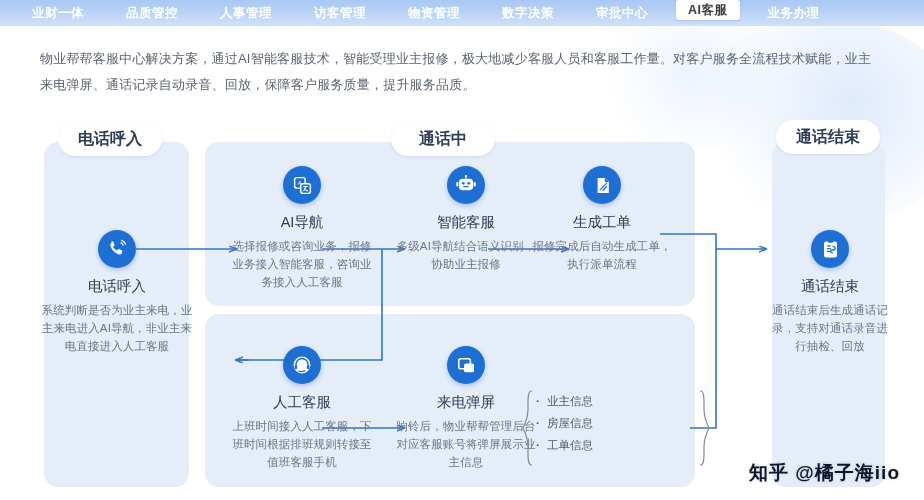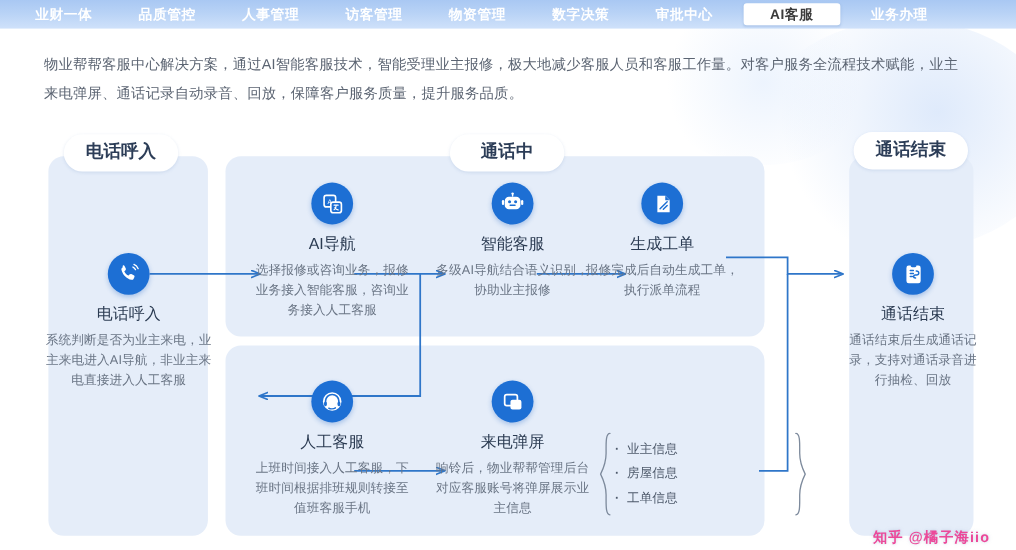--- a/index.html
+++ b/index.html
@@ -32,21 +32,21 @@
     width: 200px; height: 150px;
     background: radial-gradient(circle at 50% 50%, rgba(195,218,250,0.30), rgba(255,255,255,0) 70%);
   }
 
   
   .navbar {
     position: relative;
     height: 26px;
     background: linear-gradient(180deg, #a9c8f3 0%, #b9d3f6 48%, #cfe1fa 100%);
     display: flex;
-    align-items: center;
+    align-items: flex-start;
     padding-left: 18px;
     box-sizing: border-box;
     z-index: 5;
   }
   .nav-item {
     color: #ffffff;
     font-size: 12.5px;
     font-weight: bold;
     letter-spacing: 0.5px;
     padding: 0 14px;
@@ -55,21 +55,21 @@
     cursor: pointer;
     margin-right: 14px;
   }
   .nav-item:last-child { margin-right: 0; }
   .nav-item.active {
     background: #ffffff;
     color: #3b3b3b;
     border-radius: 3px;
     height: 20px;
     line-height: 20px;
-    padding: 0 24px;
+    padding: 0 12px;
     box-shadow: 0 1px 2px rgba(90,130,190,0.25);
   }
 
   
   .intro {
     position: relative;
     margin: 20px 40px 0 40px;
     color: #5b6472;
     font-size: 13px;
     line-height: 26px;
@@ -106,21 +106,21 @@
     line-height: 34px;
     text-align: center;
     font-size: 16px;
     font-weight: bold;
     color: #2c3d57;
     box-shadow: 0 1px 3px rgba(120,150,200,0.22);
     z-index: 6;
     white-space: nowrap;
   }
   #pill-left  { left: 58px;  top: -6px; width: 104px; }
-  #pill-mid   { left: 409px; top: -6px; width: 104px; }
+  #pill-mid   { left: 391px; top: -6px; width: 104px; }
   #pill-right { left: 776px; top: -8px; width: 104px; }
 
   
   .wires {
     position: absolute;
     left: 0; top: 0;
     width: 924px; height: 372px;
     pointer-events: none;
     z-index: 3;
   }
@@ -161,27 +161,27 @@
   #node-nav      { left: 228px; top: 38px;  width: 148px; }
   #node-bot      { left: 396px; top: 38px;  width: 140px; }
   #node-ticket   { left: 528px; top: 38px;  width: 148px; }
   #node-human    { left: 228px; top: 218px; width: 148px; }
   #node-popup    { left: 396px; top: 218px; width: 140px; }
   #node-end      { left: 768px; top: 102px; width: 124px; }
 
   
   .info-group {
     position: absolute;
-    left: 545px;
+    left: 522px;
     top: 262px;
     width: 188px;
     height: 82px;
     z-index: 7;
     display: flex;
-    align-items: center;
+    align-items: flex-start;
   }
   .brace {
     width: 11px;
     height: 76px;
     flex: none;
     color: #7d8a9c;
   }
   .info-cols {
     flex: 1;
     display: flex;
@@ -199,23 +199,23 @@
     display: inline-block;
     width: 11px;
     font-weight: bold;
     color: #4e5a6b;
   }
 
   
   .watermark {
     position: absolute;
     right: 24px;
-    bottom: 2px;
-    font-size: 13px;
-    color: #ec4899;
+    bottom: 14px;
+    font-size: 19px;
+    color: #0f172a;
     font-weight: bold;
     letter-spacing: 1px;
     text-shadow: 0 0 3px rgba(150,170,200,0.55);
     z-index: 9;
     white-space: nowrap;
   }
 </style>
 </head>
 <body>
 

